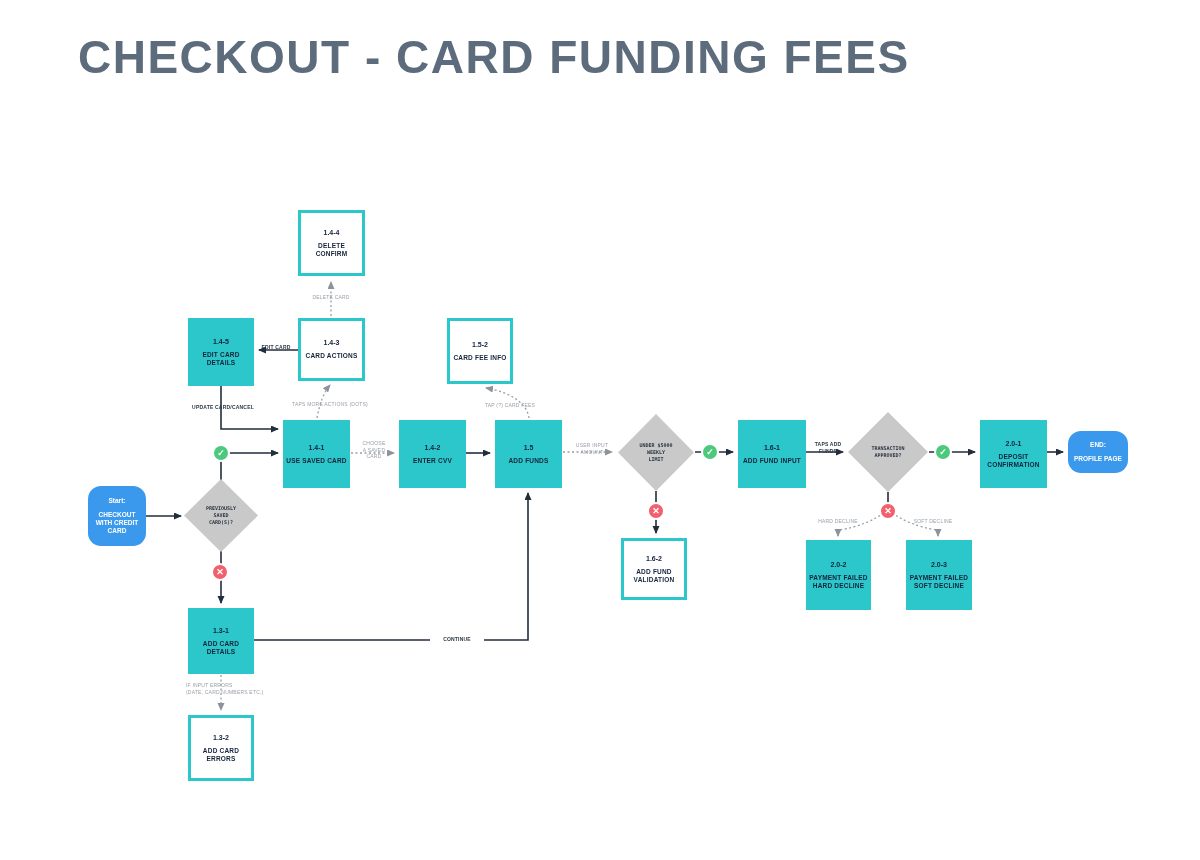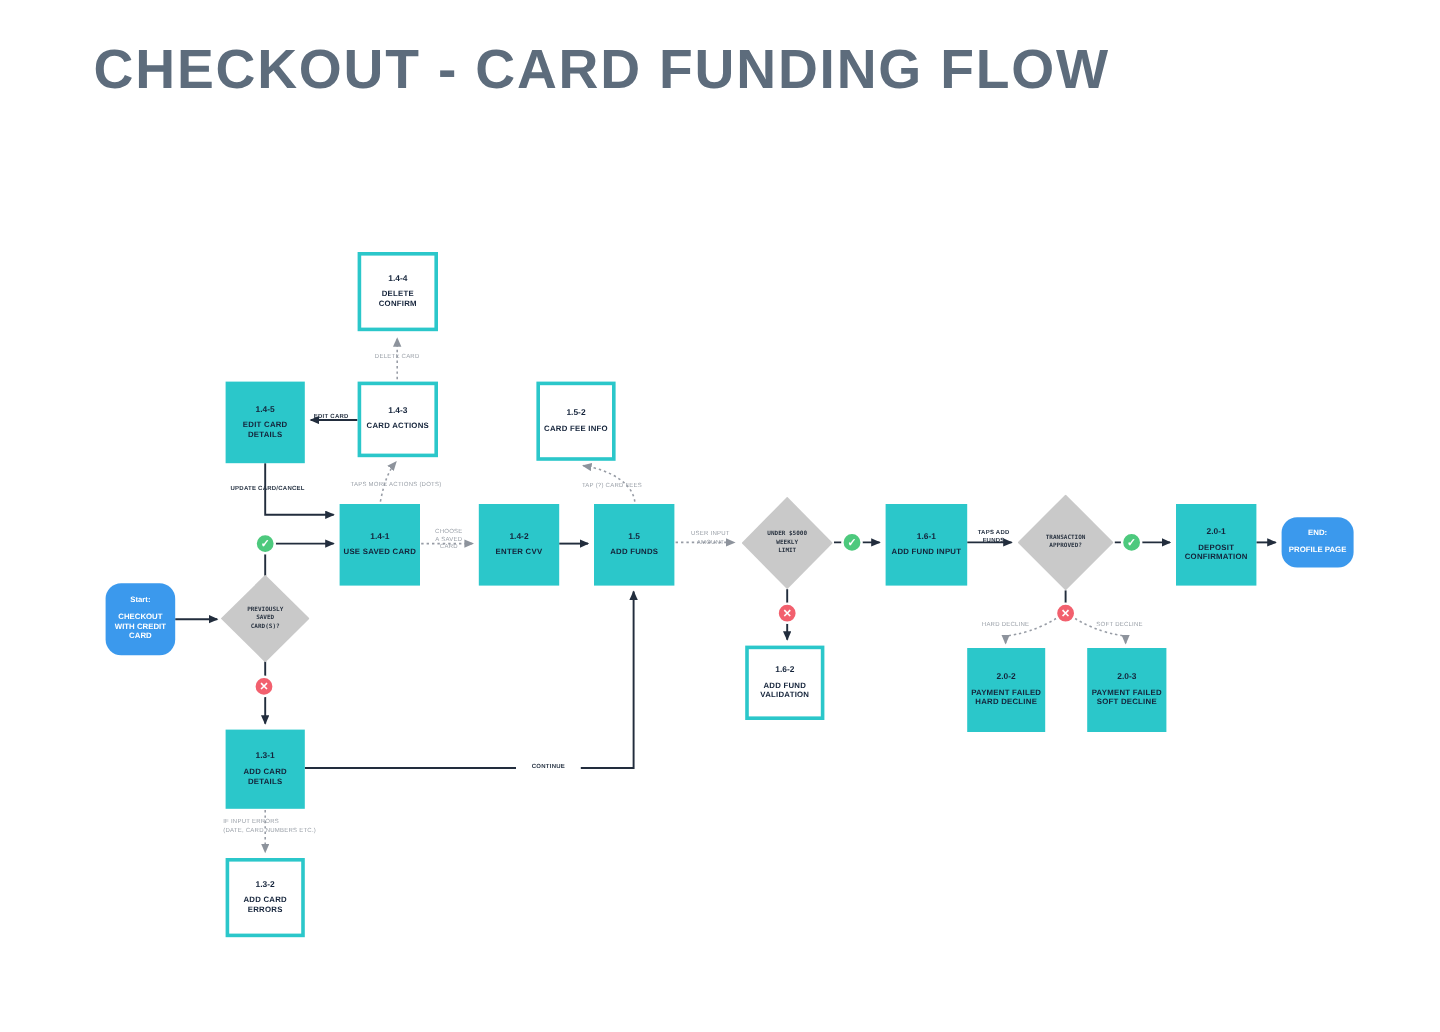--- a/index.html
+++ b/index.html
@@ -31,21 +31,21 @@
   .badge{position:absolute;z-index:4;width:14px;height:14px;border-radius:50%;border:2px solid #fff;
          display:flex;align-items:center;justify-content:center;color:#fff;font-size:9px;font-weight:bold;}
   .badge.green{background:#4dc97d;}
   .badge.red{background:#f2606e;}
 </style>
 </head>
 <body>
 
 <div class="canvas">
 
-  <div class="page-title">CHECKOUT - CARD FUNDING FLOW</div>
+  <div class="page-title">CHECKOUT - CARD FUNDING FEES</div>
 
   <svg class="connectors" width="1200" height="860">
     <defs>
       <marker id="mDark" markerWidth="9" markerHeight="8" refX="7" refY="3.5" orient="auto" markerUnits="userSpaceOnUse">
         <path d="M0,0 L8,3.5 L0,7 Z" fill="#222d3d"></path>
       </marker>
       <marker id="mGray" markerWidth="9" markerHeight="8" refX="7" refY="3.5" orient="auto" markerUnits="userSpaceOnUse">
         <path d="M0,0 L8,3.5 L0,7 Z" fill="#8d939c"></path>
       </marker>
     </defs>

